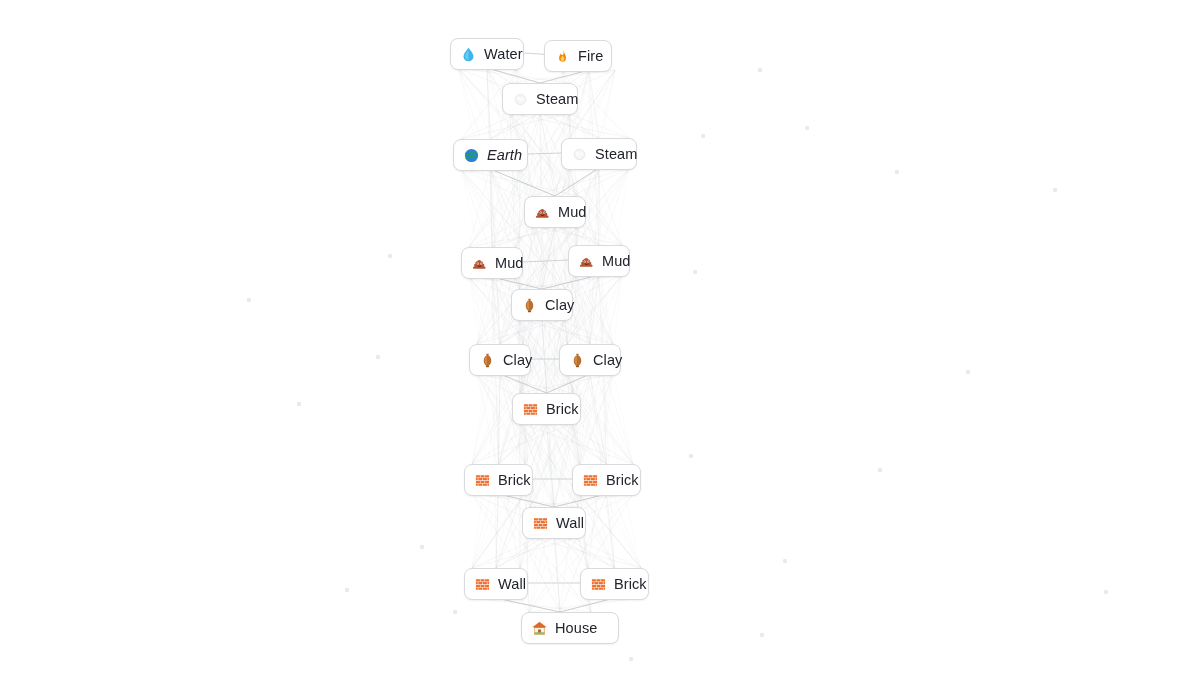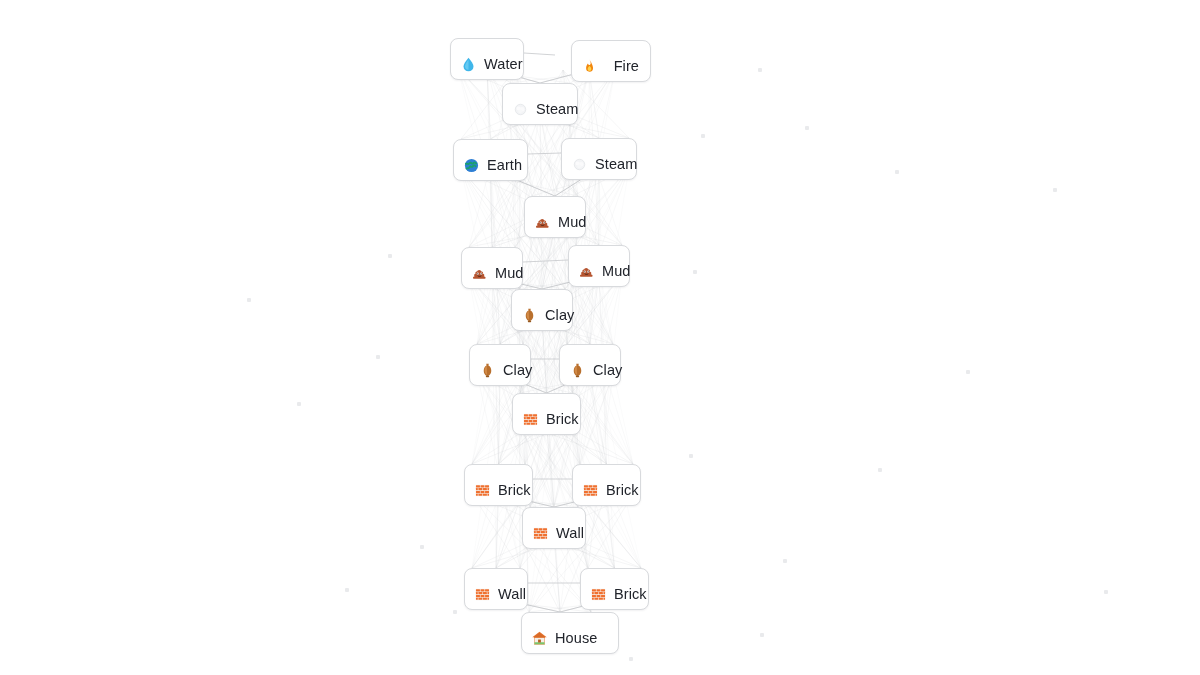--- a/index.html
+++ b/index.html
@@ -27,21 +27,21 @@
   }
   .node{
     position:absolute;
     box-sizing:border-box;
     display:flex;
     align-items:center;
     gap:7px;
     background:#ffffff;
     border:1px solid #d8dadd;
     border-radius:8px;
-    padding:17px 11px 6px 9px;
+    padding:7px 11px 6px 9px;
     box-shadow:0 1px 2px rgba(16,24,40,0.06);
     white-space:nowrap;
     z-index:5;
   }
   .node .ico{
     width:17px;height:17px;
     flex:0 0 17px;
     display:block;
     line-height:0;
   }
@@ -443,41 +443,41 @@
     </svg>
 <div class="node" style="left: 450px; top: 38px; width: 74px;">
       <span class="ico">
         <svg viewBox="0 0 24 24">
           <path d="M12 2.5C12 2.5 5 10.3 5 14.7A7 7 0 0 0 19 14.7C19 10.3 12 2.5 12 2.5Z" fill="#3fb6ea"></path>
           <path d="M12 4.8C12 4.8 7.2 10.8 7.2 14.5a4.8 4.8 0 0 0 4.8 4.8Z" fill="#6fd0f5" opacity=".8"></path>
         </svg>
       </span>
       <span class="lbl">Water</span>
     </div>
-    <div class="node" style="left: 571px; top: 40px; width: 80px; justify-content: space-between;">
+    <div class="node" style="left: 544px; top: 40px; width: 68px; justify-content: space-between;">
       <span class="ico">
         <svg viewBox="0 0 24 24">
           <path d="M12 2C12 2 13.7 5.2 13.7 7.3 13.7 9 12.7 9.9 11.6 9.9 10.6 9.9 9.9 9 9.9 7.9c0 0-2.7 2.8-2.7 6.3A4.9 4.9 0 0 0 12 19.3a5.1 5.1 0 0 0 5-5.2C17 9.5 12 2 12 2Z" fill="#f2870d"></path>
           <path d="M12 10.8c1.7 1.8 2.6 3.5 2.6 4.8A2.6 2.6 0 0 1 12 18.2a2.6 2.6 0 0 1-2.6-2.6c0-1.3.9-3 2.6-4.8Z" fill="#ffd24a"></path>
         </svg>
       </span>
       <span class="lbl">Fire</span>
     </div>
     <div class="node" style="left: 502px; top: 83px; width: 76px;">
       <span class="ico">
         <svg viewBox="0 0 24 24">
           <circle cx="12" cy="12" r="7.4" fill="#f3f4f6" stroke="#e0e2e6" stroke-width="1"></circle>
           <circle cx="9.4" cy="10.5" r="2.9" fill="#fbfbfc"></circle>
           <circle cx="14.3" cy="11.6" r="3.3" fill="#fafafb"></circle>
           <circle cx="11.6" cy="14.6" r="2.6" fill="#f7f8f9"></circle>
         </svg>
       </span>
       <span class="lbl">Steam</span>
     </div>
-    <div class="node" style="left: 453px; top: 139px; width: 75px;">
+    <div class="node" style="left: 453px; top: 139px; width: 75px; font-style: italic;">
       <span class="ico">
         <svg viewBox="0 0 24 24">
           <circle cx="12" cy="12" r="9.3" fill="#2e7fd4"></circle>
           <path d="M4.1 9.6c1.6-.3 2.7.6 3.7.3 1.3-.4 1.6-1.9 3-1.8 1.3.1 1.5 1.4 2.8 1.3 1.2-.1 1.3-1.6 2.6-1.6 1 0 1.5.7 2.3 1.3M5 16.4c1.3-.9 2.4-.2 3.4-.8.9-.6.6-1.9 1.8-2.2 1.2-.3 1.8.8 2.9.5 1.3-.4 1-2 2.3-2.1 1-.1 1.6.8 2.4 1.3" stroke="#1aa06d" stroke-width="2.6" stroke-linecap="round" fill="none"></path>
         </svg>
       </span>
       <span class="lbl">Earth</span>
     </div>
     <div class="node" style="left: 561px; top: 138px; width: 76px;">
       <span class="ico">

